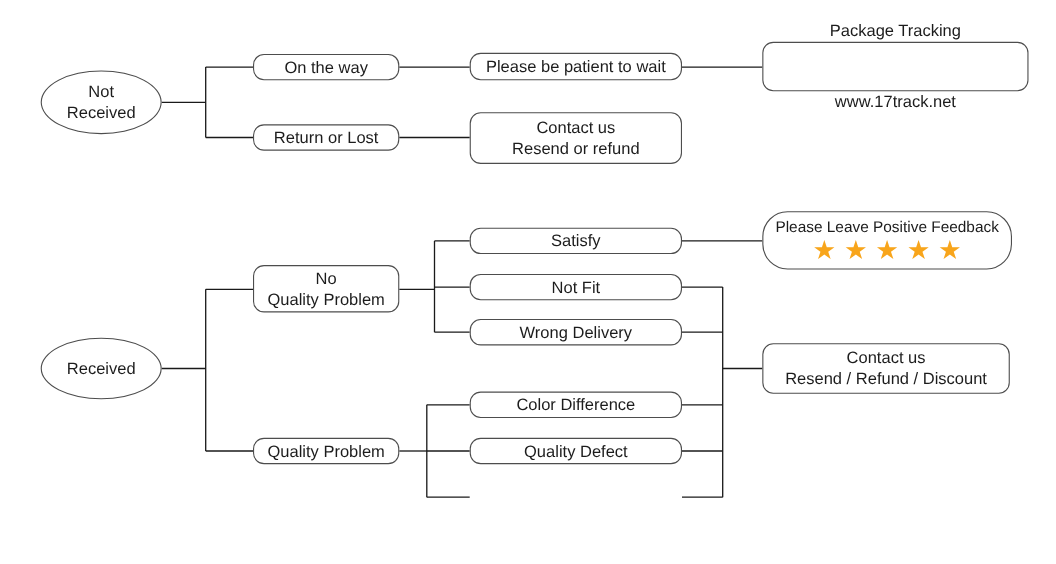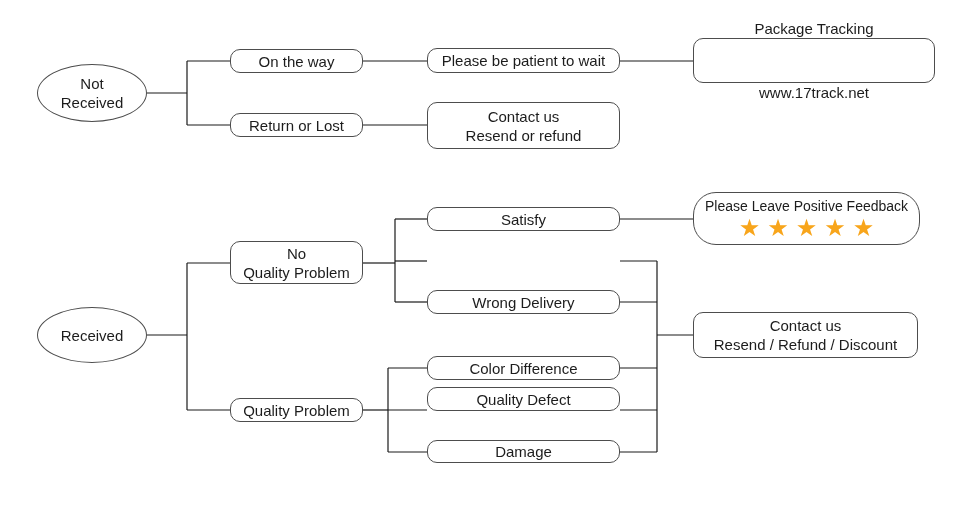--- a/index.html
+++ b/index.html
@@ -115,36 +115,36 @@
   </div>
 
   <div class="node" style="left:230px;top:398px;width:133px;height:24px;">
     <span>Quality Problem</span>
   </div>
 
   <div class="node" style="left:427px;top:207px;width:193px;height:24px;">
     <span>Satisfy</span>
   </div>
 
+  <div class="node" style="left:427px;top:249px;width:193px;height:24px;">
+    <span>Not Fit</span>
+  </div>
 
   <div class="node" style="left:427px;top:290px;width:193px;height:24px;">
     <span>Wrong Delivery</span>
   </div>
 
   <div class="node" style="left:427px;top:356px;width:193px;height:24px;">
     <span>Color Difference</span>
   </div>
 
-  <div class="node" style="left:427px;top:387px;width:193px;height:24px;">
+  <div class="node" style="left:427px;top:398px;width:193px;height:24px;">
     <span>Quality Defect</span>
   </div>
 
-  <div class="node" style="left:427px;top:440px;width:193px;height:23px;">
-    <span>Damage</span>
-  </div>
 
   <div class="node" style="left:693px;top:192px;width:227px;height:53px;border-radius:23px;">
     <span class="feedback-title">Please Leave Positive Feedback</span>
     <span class="feedback-stars" style="color:#F8A51B;">★★★★★</span>
   </div>
 
   <div class="node" style="left:693px;top:312px;width:225px;height:46px;">
     <span>Contact us</span>
     <span>Resend / Refund / Discount</span>
   </div>

